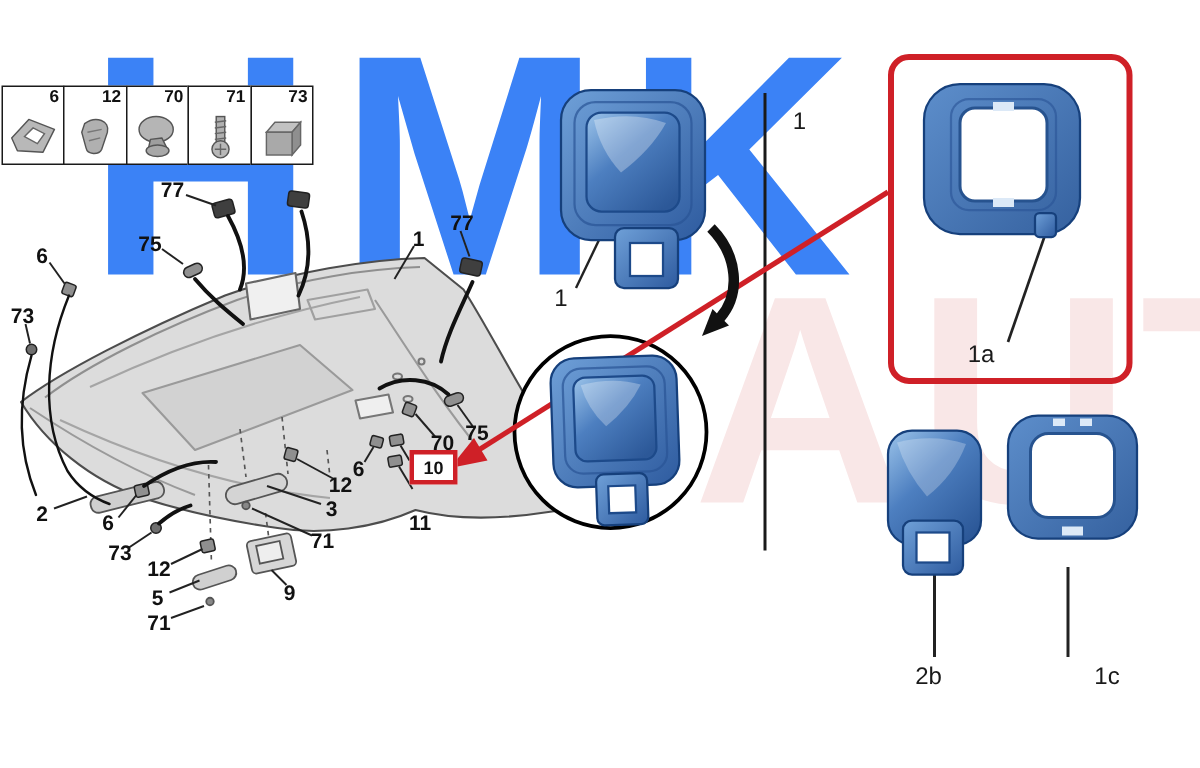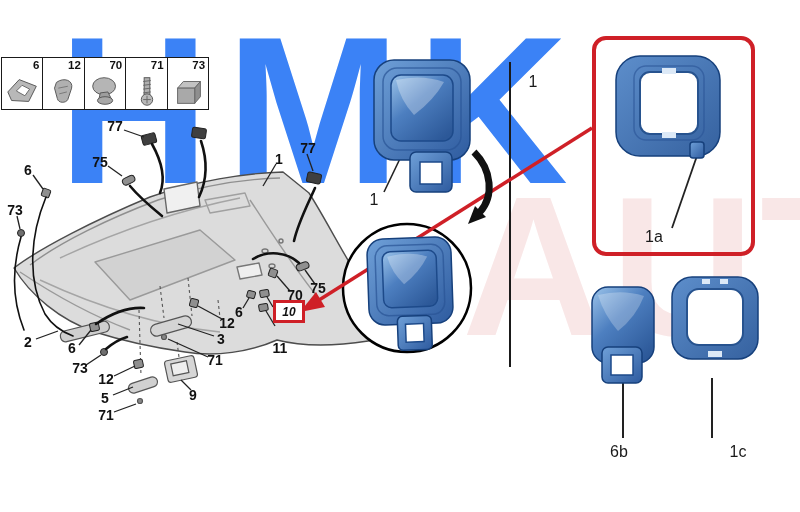--- a/index.html
+++ b/index.html
@@ -21,21 +21,21 @@
   .cell:first-child{margin-left:0;}
   .cell .num{position:absolute;top:1px;right:3px;font-size:11.5px;font-weight:700;color:#111;}
   .cell svg{position:absolute;left:2px;bottom:1px;}
   
   .co{position:absolute;transform:translate(-50%,-50%);font-size:14px;font-weight:700;
       color:#111;z-index:3;white-space:nowrap;}
   .rl{position:absolute;transform:translate(-50%,-50%);font-size:16px;font-weight:400;
       color:#1a1a1a;z-index:3;white-space:nowrap;}
   
   .red10{position:absolute;left:273px;top:300px;width:26px;height:17px;border:3px solid #cf2027;
-      background:#fff;z-index:3;display:flex;align-items:center;justify-content:center;font-style:italic;}
+      background:#fff;z-index:3;display:flex;align-items:center;justify-content:center;}
   .red10 span{font-size:12px;font-weight:700;color:#111;}
 </style>
 </head>
 <body>
 
 <div class="page">
 
   <div class="wm wm-top">HMK</div>
   <div class="wm wm-side">AUTO</div>
 
@@ -269,20 +269,20 @@
   <div class="co" style="left:106px;top:415px">71</div>
   <div class="co" style="left:239px;top:312px">6</div>
   <div class="co" style="left:227px;top:323px">12</div>
   <div class="co" style="left:221px;top:339px">3</div>
   <div class="co" style="left:215px;top:360px">71</div>
   <div class="co" style="left:193px;top:395px">9</div>
   <div class="co" style="left:280px;top:348px">11</div>
   <div class="rl" style="left:533px;top:82px">1</div>
   <div class="rl" style="left:374px;top:200px">1</div>
   <div class="rl" style="left:654px;top:237px">1a</div>
-  <div class="rl" style="left:619px;top:452px">6b</div>
+  <div class="rl" style="left:619px;top:452px">2b</div>
   <div class="rl" style="left:738px;top:452px">1c</div>
 
   <div class="red10">
     <span>10</span>
   </div>
 
 </div>
 
 </body></html>

